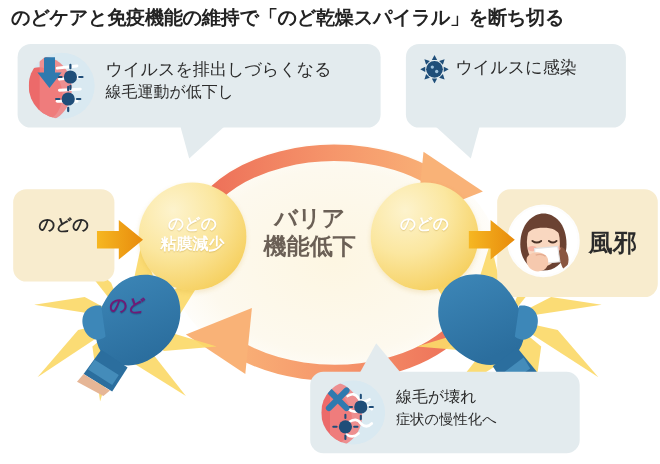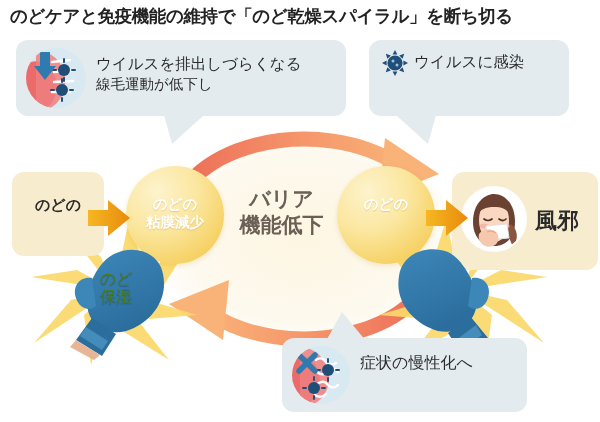--- a/index.html
+++ b/index.html
@@ -57,21 +57,21 @@
     text-shadow:0 1px 1px rgba(160,110,0,.25);
   }
   .center-label{
     position:absolute;text-align:center;line-height:1.22;
     font-size:21px;font-weight:700;color:#6b6056;white-space:nowrap;
   }
 
   
   .glove-txt{
     position:absolute;text-align:center;line-height:1.15;
-    color:#4d7c0f;font-weight:400;font-size:16px;white-space:nowrap;
+    color:#701a75;font-weight:700;font-size:16px;white-space:nowrap;
     text-shadow:0 1px 1px rgba(0,40,80,.35);
   }
 
   svg{display:block;}
   .abs{position:absolute;}
 </style>
 </head>
 <body>
 
 <div id="stage">
@@ -235,21 +235,20 @@
       <path d="M36,30 C24,28 16,38 20,50 C23,60 33,64 40,58 Z" fill="#3d87b8"></path>
 
       <path d="M36,70 L60,86 L46,108 L20,92 Z" fill="#2b6e9e"></path>
       <path d="M30,79 L52,93 L46,102 L24,88 Z" fill="#4b93c0" opacity=".8"></path>
 
       <path d="M20,92 L44,107 L38,112 L14,99 Z" fill="#e6b696"></path>
     </svg>
   </div>
   <div class="glove-txt" style="left:72px;top:270px;width:80px;">
     <div>のど</div>
-    <div>保湿</div>
   </div>
 
   <div class="abs" style="left:378px;top:248px;">
     <svg width="130" height="112" viewBox="0 0 130 112">
       <defs>
         <linearGradient id="glvR" x1="0" y1="0" x2="0.4" y2="1">
           <stop offset="0%" stop-color="#3d87b8"></stop>
           <stop offset="100%" stop-color="#2b6e9e"></stop>
         </linearGradient>
       </defs>
@@ -364,16 +363,17 @@
       </g>
 
       <g stroke="#2f7aaf" stroke-width="5.5" stroke-linecap="round">
         <path d="M7,9 L23,25"></path>
         <path d="M23,9 L7,25"></path>
       </g>
     </svg>
   </div>
 
   <div class="co-txt" style="left:356px;top:352px;font-size:14.5px;">
-    <div class="co-line b" style="font-size:16px;">症状の慢性化へ</div>
+    <div class="co-line">線毛が壊れ</div>
+    <div class="co-line b" style="font-size:13px;">症状の慢性化へ</div>
   </div>
 
 </div>
 
 </body></html>

